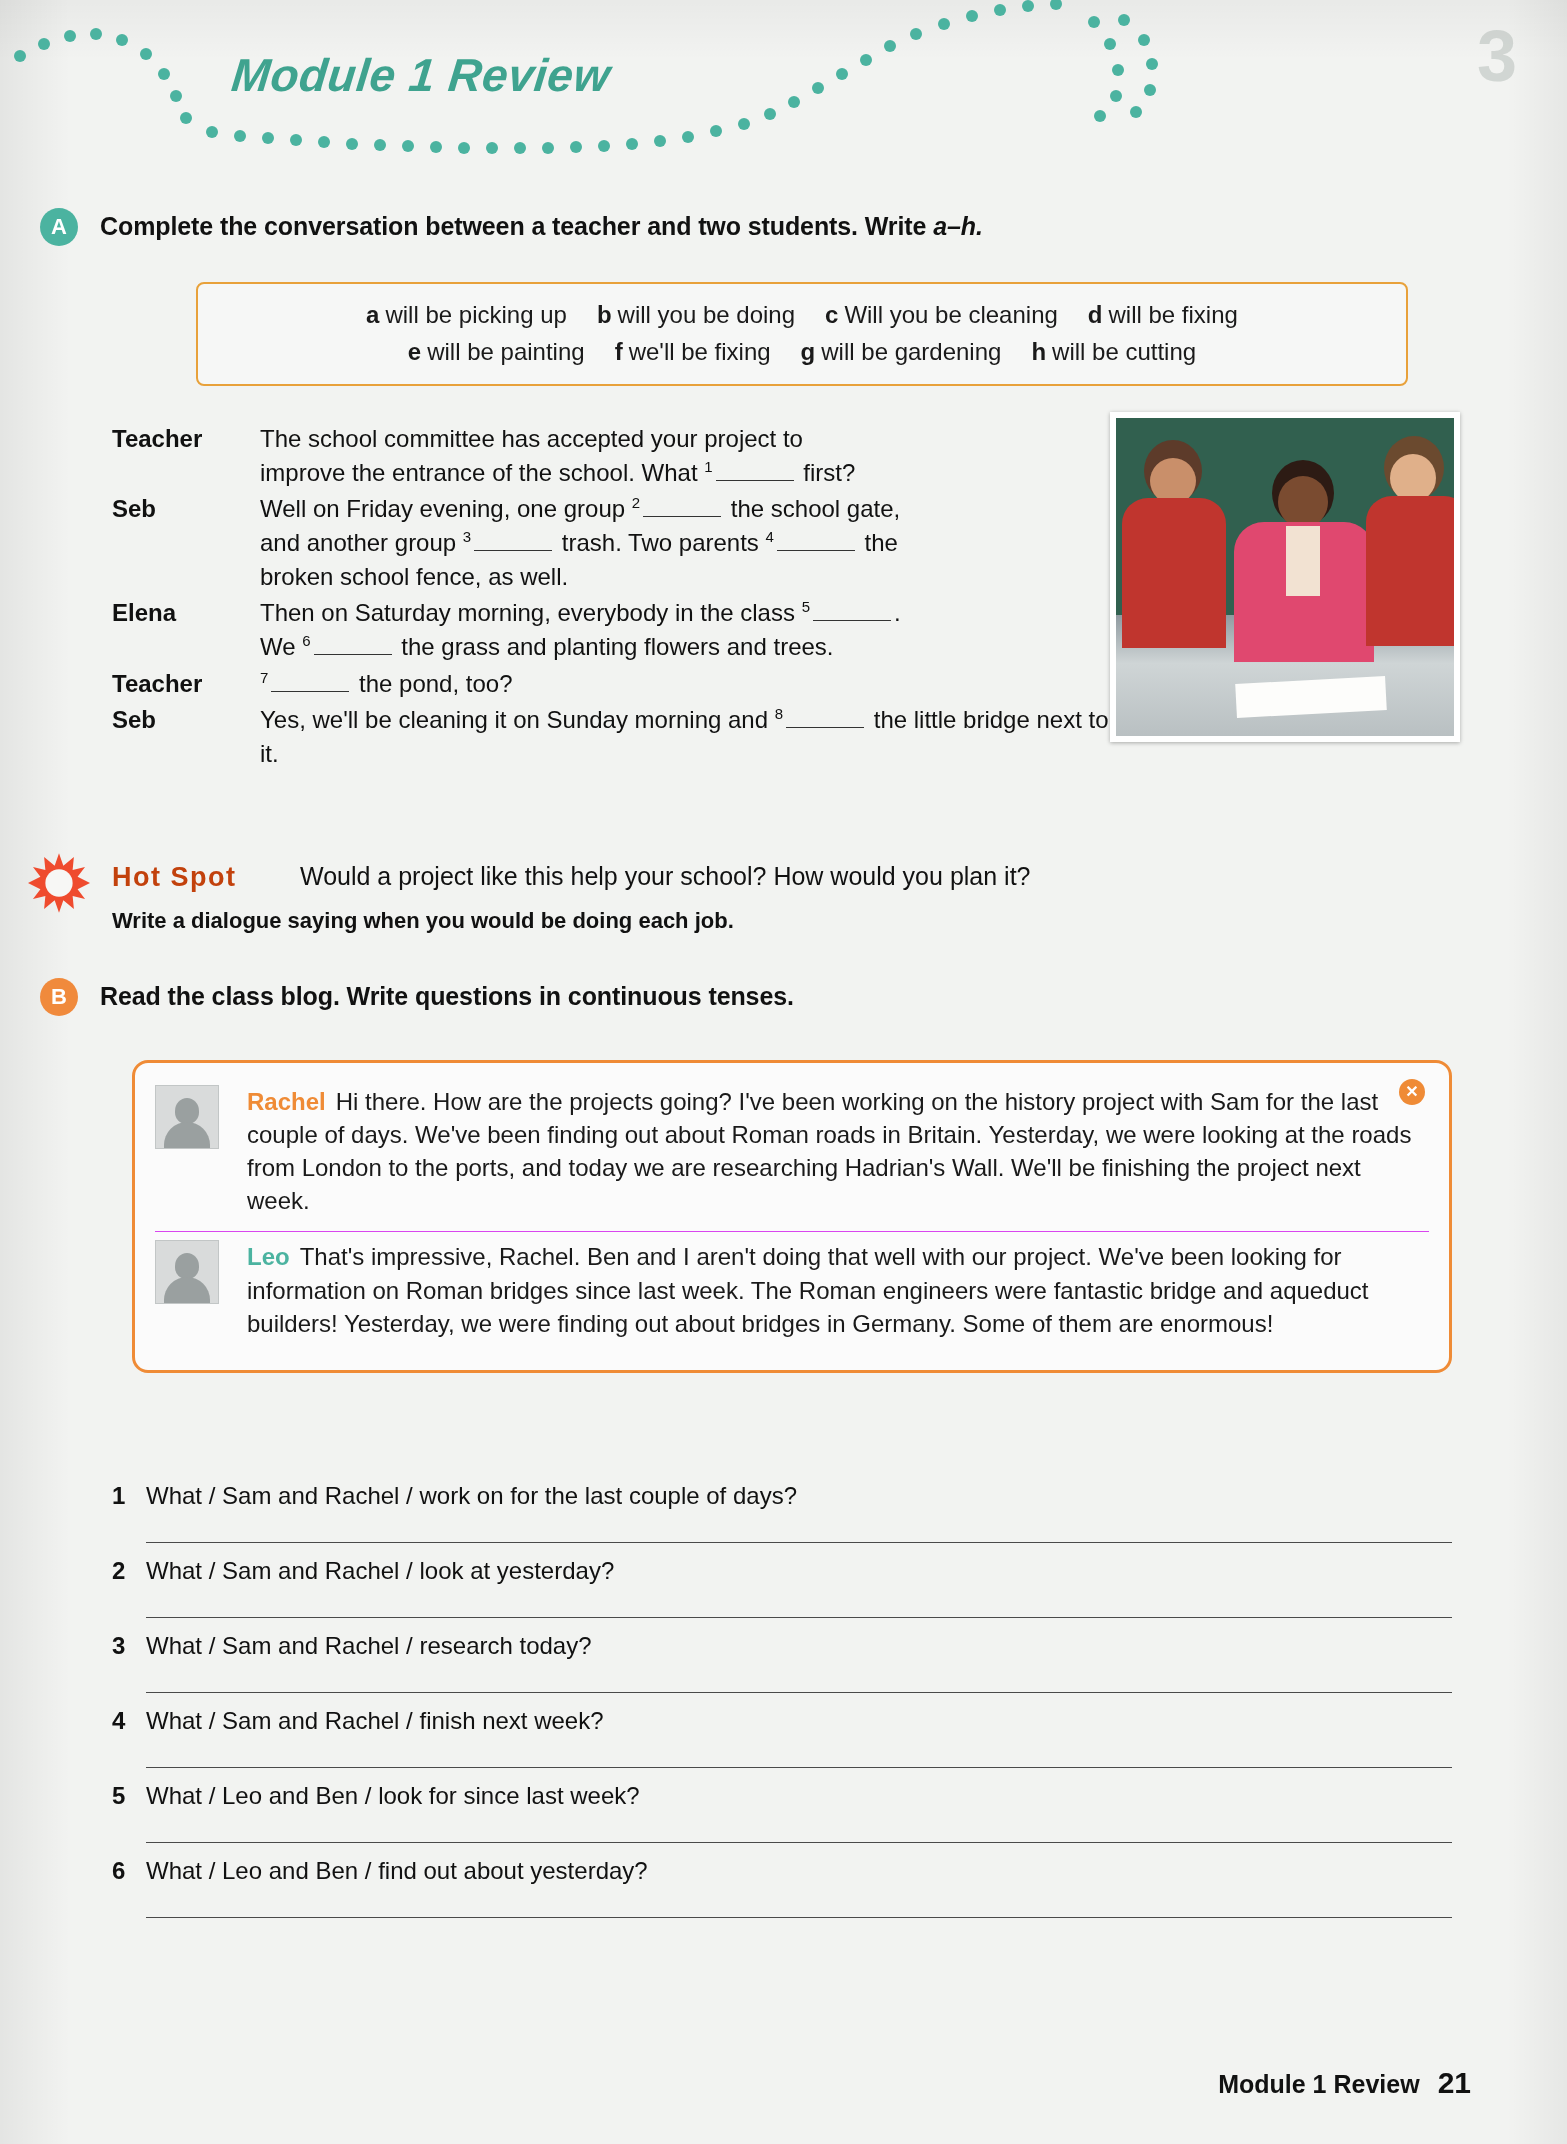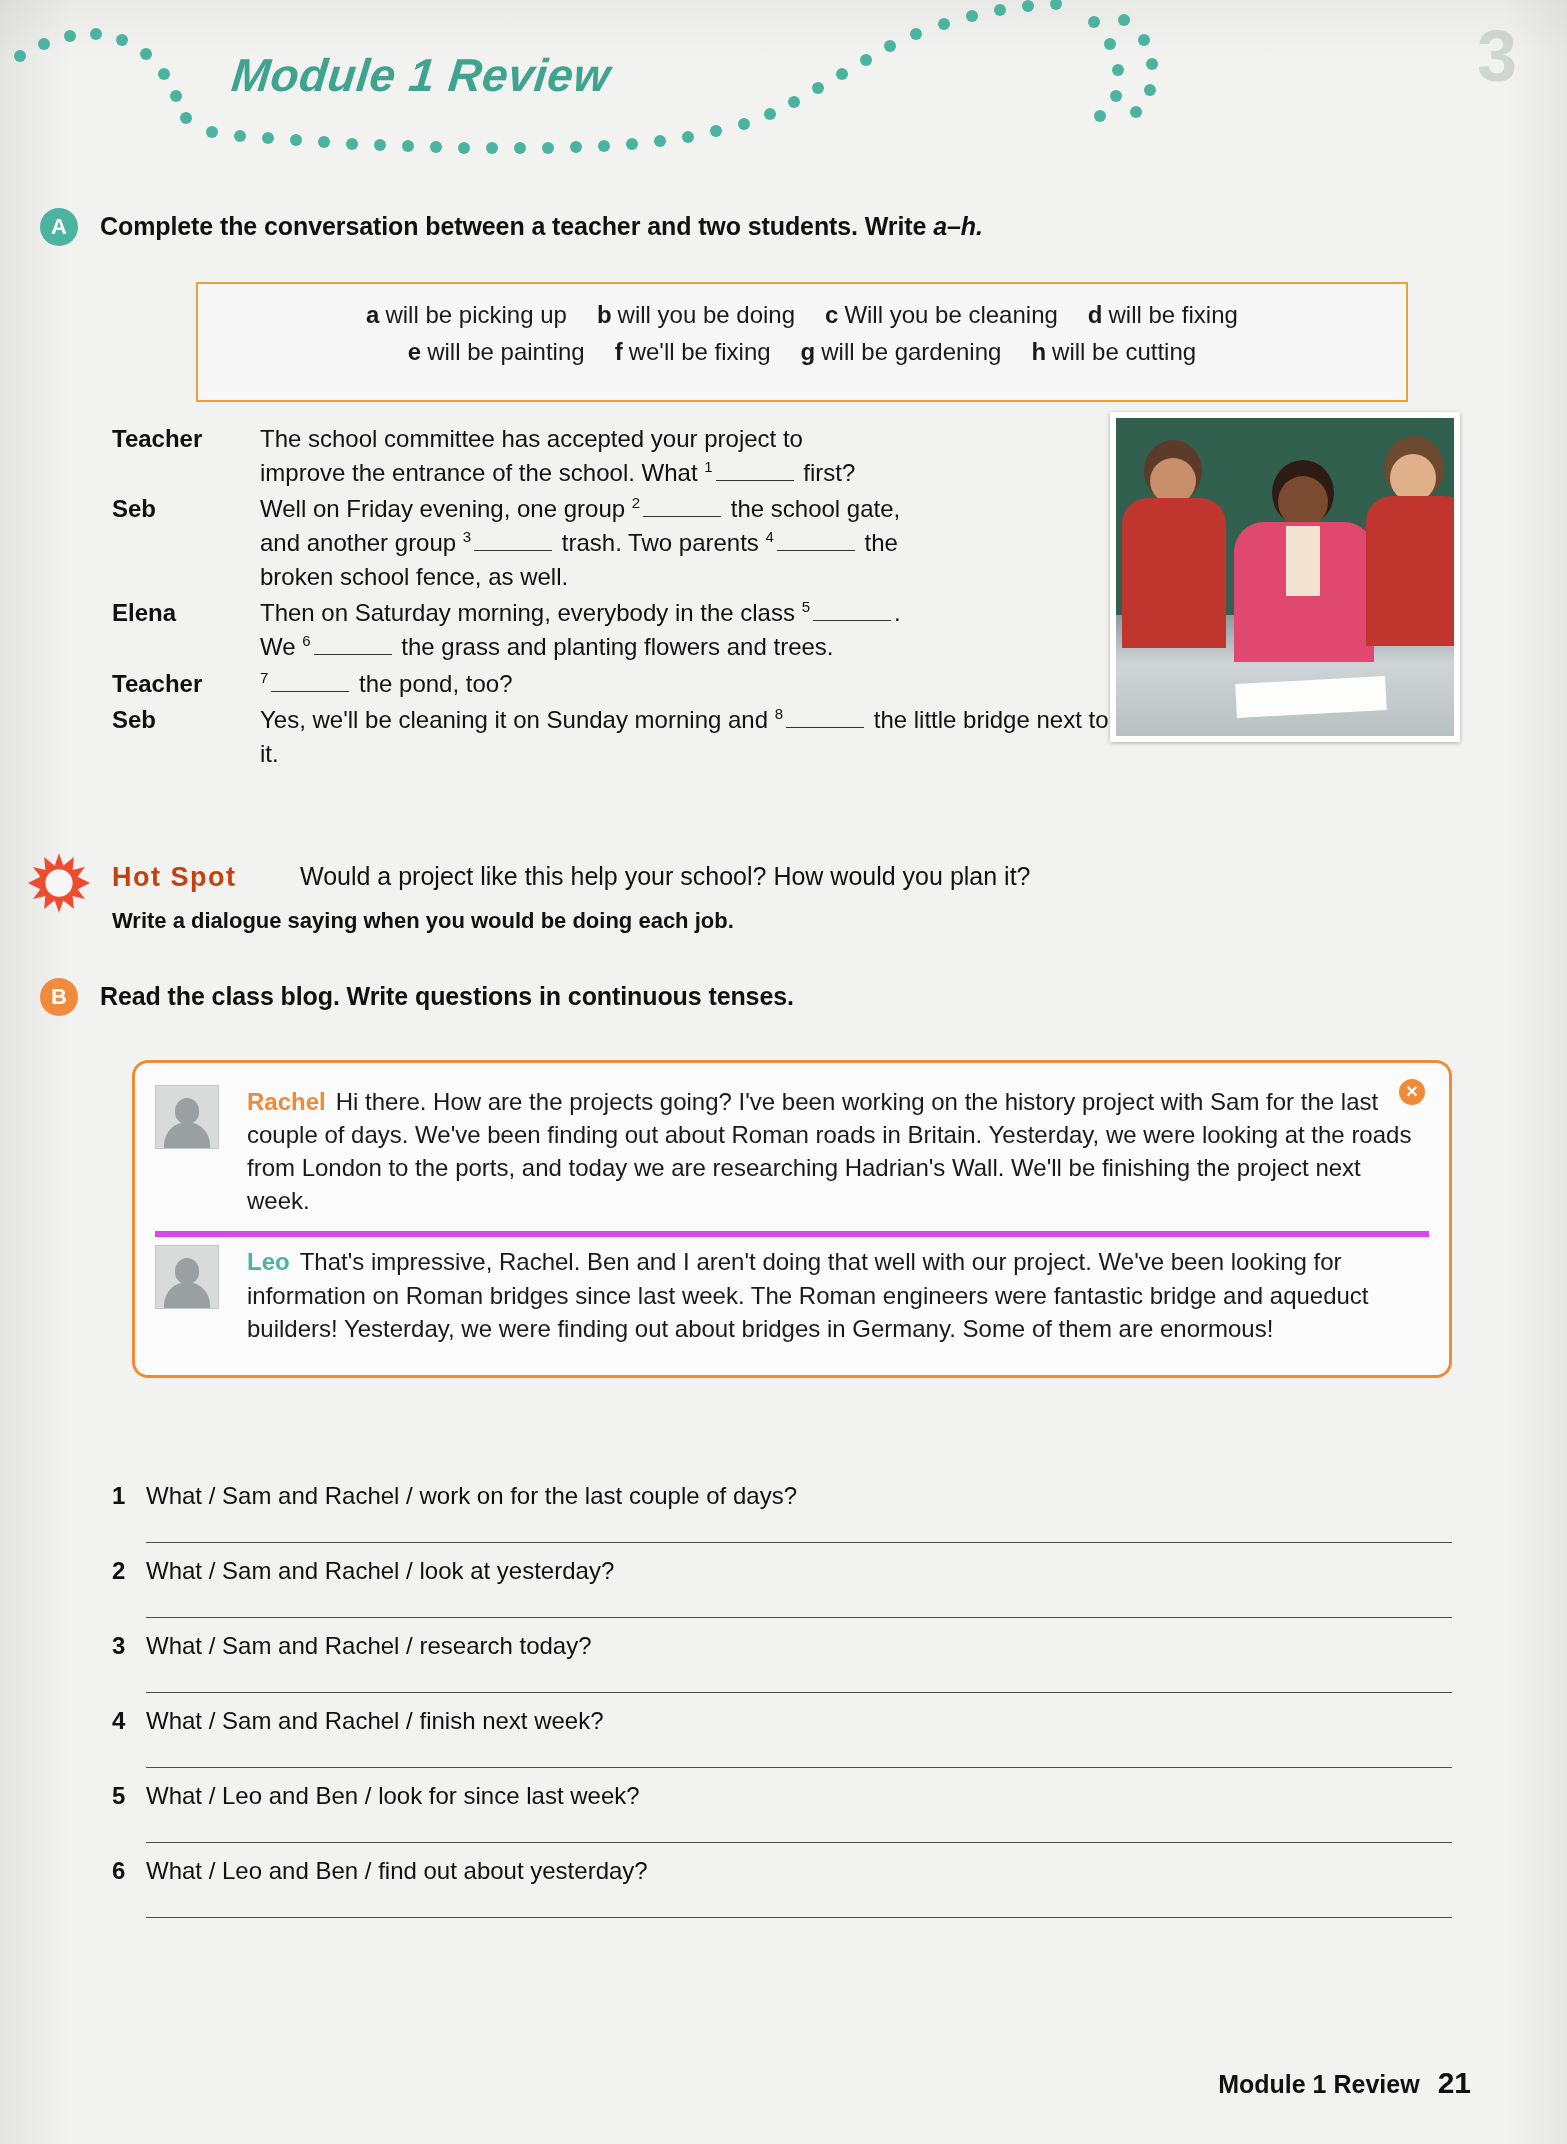--- a/index.html
+++ b/index.html
@@ -87,23 +87,23 @@
     letter-spacing: -0.1px;
   }
   .instr i { font-style: italic; }
   
   .wordbank {
     position: absolute;
     left: 196px;
     top: 282px;
     width: 1212px;
     border: 2px solid #e8a13a;
-    border-radius: 0;
+    border-radius: 8px;
     background: rgba(255,255,255,0.35);
-    padding: 12px 10px 30px 10px;
+    padding: 12px 10px 14px 10px;
     box-sizing: border-box;
   }
   .wordbank .row {
     display: flex;
     justify-content: center;
     gap: 30px;
     font-size: 24px;
     color: #1a1a1a;
     line-height: 1.55;
   }
@@ -203,21 +203,21 @@
     left: 132px;
     top: 1060px;
     width: 1320px;
     border: 3px solid #ef8b36;
     border-radius: 16px;
     background: #fbfbfb;
     box-sizing: border-box;
     padding: 14px 20px 16px 20px;
   }
   .post { display: flex; gap: 28px; padding: 8px 0 14px 0; position: relative; }
-  .post + .post { border-top: 6px solid #d946ef; }
+  .post + .post { border-top: 1px solid #d946ef; }
   .avatar {
     width: 62px; height: 62px;
     flex: 0 0 62px;
     background: #d9dbdb;
     border: 1px solid #c2c6c6;
     position: relative;
     overflow: hidden;
   }
   .avatar .av-head {
     position: absolute;

